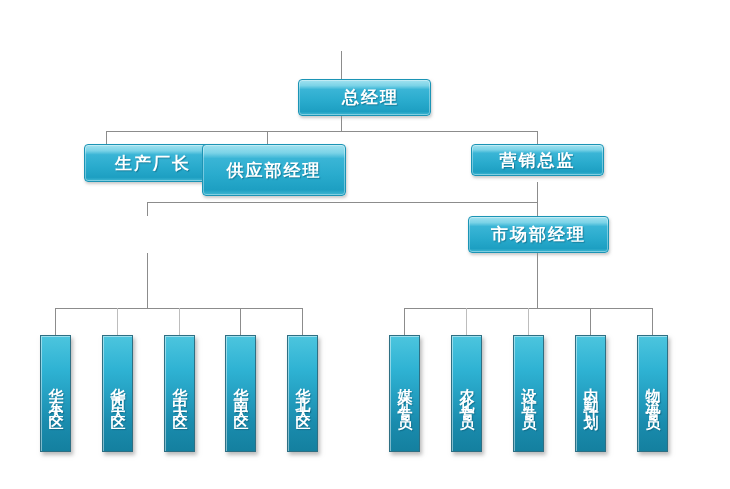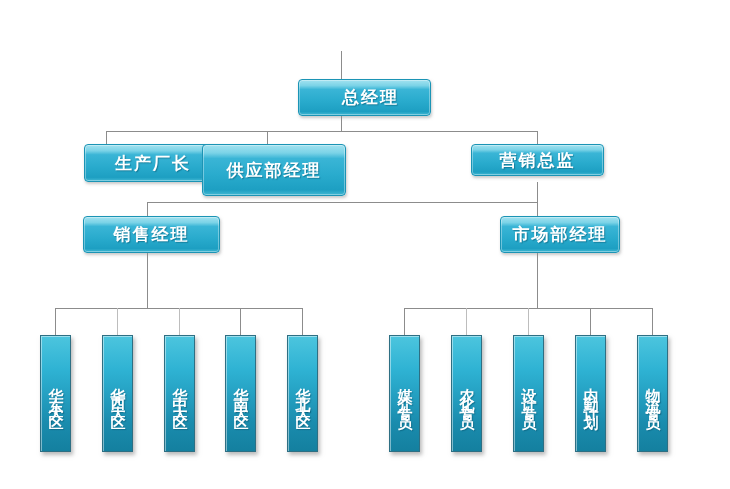--- a/index.html
+++ b/index.html
@@ -48,21 +48,21 @@
   .hline{position:absolute;height:1px;background:#8c8c8c;}
   .light{background:#bdbdbd;}
 
   
   #chairman   {left:280px;top:14px; width:133px;height:37px;}
   #gm         {left:298px;top:79px; width:133px;height:37px;padding-left:12px;}
   #production {left:40px; top:144px;width:138px;height:38px;margin-left:44px;}
   #supply     {left:202px;top:144px;width:144px;height:52px;}
   #marketing  {left:471px;top:144px;width:133px;height:32px;}
   #sales      {left:83px; top:216px;width:137px;height:37px;}
-  #marketdept {left:500px;top:216px;width:120px;height:37px;}
+  #marketdept {left:468px;top:216px;width:141px;height:37px;}
 
   #r1{left:40px;}  #r2{left:102px;} #r3{left:164px;} #r4{left:225px;} #r5{left:287px;}
   #s1{left:389px;} #s2{left:451px;} #s3{left:513px;} #s4{left:575px;} #s5{left:637px;}
 
   
   #ln-a {left:341px;top:51px; height:28px;}
   #ln-b {left:341px;top:116px;height:15px;}
   #ln-c {left:106px;top:131px;width:432px;}
   #ln-c1{left:106px;top:131px;height:13px;}
   #ln-c2{left:267px;top:131px;height:13px;}
@@ -113,21 +113,20 @@
   <div class="vline" id="ln-i1"></div>
   <div class="vline light" id="ln-i2"></div>
   <div class="vline light" id="ln-i3"></div>
   <div class="vline" id="ln-i4"></div>
   <div class="vline" id="ln-i5"></div>
 
   <div class="hnode" id="gm">总经理</div>
   <div class="hnode" id="production">生产厂长</div>
   <div class="hnode" id="supply">供应部经理</div>
   <div class="hnode" id="marketing">营销总监</div>
-  <div class="hnode" id="sales">销售经理</div>
   <div class="hnode" id="marketdept">市场部经理</div>
 
   <div class="vnode" id="r1">华东大区</div>
   <div class="vnode" id="r2">华西大区</div>
   <div class="vnode" id="r3">华中大区</div>
   <div class="vnode" id="r4">华南大区</div>
   <div class="vnode" id="r5">华北大区</div>
 
   <div class="vnode" id="s1">媒介专员</div>
   <div class="vnode" id="s2">农化专员</div>

